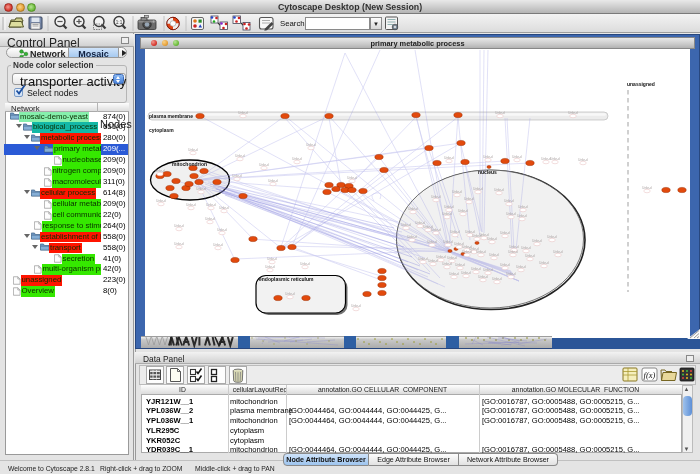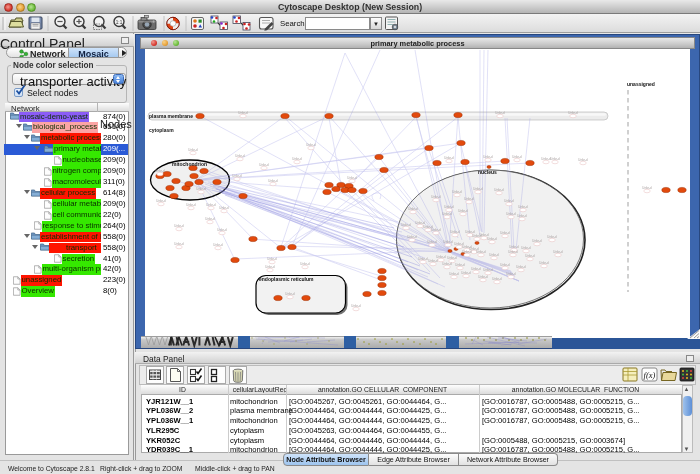--- a/index.html
+++ b/index.html
@@ -107,21 +107,21 @@
 <circle cx="395" cy="27" r="2.8" fill="#7a8a98" stroke="#444" stroke-width="0.7"></circle>
 <circle cx="395" cy="27" r="1.1" fill="#e8e8e8"></circle>
 </g>
 </svg>
 <div class="abs" style="left:280px;top:18.5px;font-size:7.8px;color:#111">Search:</div>
 <div class="abs" style="left:305px;top:16.5px;width:65px;height:13px;background:#fff;border:1px solid #8a8a8a"></div>
 <div class="abs" style="left:370px;top:16.5px;width:12px;height:13px;background:linear-gradient(#fdfdfd,#d6d6d6);border:1px solid #8a8a8a;font-size:6px;text-align:center;line-height:12px;color:#222">▼</div>
 
 <div class="abs" style="left:0;top:33px;width:134px;height:427px;background:#e4e4e4;border-right:1px solid #9a9a9a"></div>
 <div class="abs" style="left:0;top:34px;width:134px;height:13px;background:linear-gradient(#f2f2f2,#d2d2d2);border-bottom:1px solid #aaa"></div>
-<div class="abs" style="left:0;top:36px;font-size:14px;color:#222">Control Panel</div>
+<div class="abs" style="left:7px;top:36px;font-size:12px;color:#222">Control Panel</div>
 <div class="abs" style="left:121px;top:37px;width:8px;height:7px;border:1px solid #888;background:#eee"></div>
 
 <div class="abs" style="left:6px;top:47px;width:121px;height:11px;background:linear-gradient(#ffffff,#e3e3e3);border:1px solid #9a9a9a;border-radius:5.5px;overflow:hidden">
 <div class="abs" style="left:61px;top:0;width:51px;height:11px;background:linear-gradient(#cfe3fa,#9dc4ee);border-left:1px solid #9a9a9a;border-right:1px solid #9a9a9a"></div>
 <svg class="abs" style="left:12px;top:1px" width="10" height="10" viewBox="0 0 10 10">
       <line x1="2.5" y1="2.5" x2="7" y2="5" stroke="#2f9e2f" stroke-width="0.9"></line>
       <line x1="2.5" y1="8" x2="7" y2="5" stroke="#2f9e2f" stroke-width="0.9"></line>
       <circle cx="2.5" cy="2.5" r="1.8" fill="#35b135" stroke="#1d7a1d" stroke-width="0.5"></circle>
       <circle cx="7" cy="5" r="1.8" fill="#35b135" stroke="#1d7a1d" stroke-width="0.5"></circle>
       <circle cx="2.5" cy="8" r="1.8" fill="#35b135" stroke="#1d7a1d" stroke-width="0.5"></circle>
@@ -147,30 +147,30 @@
 <div class="abs" style="left:5px;top:103px;width:124px;height:352px;background:#fff;border:1px solid #9a9a9a"></div>
 <div class="abs" style="left:5px;top:103px;width:124px;height:9px;background:linear-gradient(#fdfdfd,#dddddd);border-bottom:1px solid #aaa"></div>
 <div class="abs" style="left:11px;top:103.5px;font-size:7.8px;color:#222">Network</div>
 <div class="abs" style="left:100px;top:118px;font-size:11px;color:#222">Nodes</div>
 <div class="abs" style="left:97px;top:103px;width:1px;height:9px;background:#b5b5b5"></div>
 <div style="position:absolute;left:4px;top:111.5px;width:124px;height:10.9px;font-size:7.8px;line-height:10.9px;white-space:nowrap;overflow:hidden">
     <span style="position:absolute;left:6px;top:0.8px"><svg width="9.5" height="8" viewBox="0 0 11 9">
         <path d="M0.5 2 L0.5 8 L10.5 8 L10.5 2.8 L5 2.8 L4 1 L0.5 1 Z" fill="#6f98c4" stroke="#3e6286" stroke-width="0.8"></path>
         <path d="M0.5 3.6 L10.5 3.6 L10.5 8 L0.5 8 Z" fill="#85aed6" stroke="#3e6286" stroke-width="0.6"></path>
       </svg></span>
-    <span style="position:absolute;left:15px;top:0;background:#8b5cf6;color:#0a2e00;padding:0 1px;height:10.9px;max-width:82px;overflow:hidden;display:inline-block">mosaic-demo-yeast</span>
+    <span style="position:absolute;left:15px;top:0;background:#86efac;color:#0a2e00;padding:0 1px;height:10.9px;max-width:82px;overflow:hidden;display:inline-block">mosaic-demo-yeast</span>
     <span style="position:absolute;left:99px;top:0;color:#000">874(0)</span>
   </div>
 <div style="position:absolute;left:4px;top:122.4px;width:124px;height:10.9px;font-size:7.8px;line-height:10.9px;white-space:nowrap;overflow:hidden">
     <span style="position:absolute;left:12px;top:0px"><span style="display:inline-block;width:0;height:0;border-left:3.5px solid transparent;border-right:3.5px solid transparent;border-top:4.5px solid #666;margin-bottom:1px"></span></span>
     <span style="position:absolute;left:19px;top:0.8px"><svg width="9.5" height="8" viewBox="0 0 11 9">
         <path d="M0.5 2 L0.5 8 L10.5 8 L10.5 2.8 L5 2.8 L4 1 L0.5 1 Z" fill="#6f98c4" stroke="#3e6286" stroke-width="0.8"></path>
         <path d="M0.5 3.6 L10.5 3.6 L10.5 8 L0.5 8 Z" fill="#85aed6" stroke="#3e6286" stroke-width="0.6"></path>
       </svg></span>
-    <span style="position:absolute;left:28px;top:0;background:#fca5a5;color:#0a2e00;padding:0 1px;height:10.9px;max-width:69px;overflow:hidden;display:inline-block">biological_process</span>
+    <span style="position:absolute;left:28px;top:0;background:#14b8a6;color:#0a2e00;padding:0 1px;height:10.9px;max-width:69px;overflow:hidden;display:inline-block">biological_process</span>
     <span style="position:absolute;left:99px;top:0;color:#000">651(0)</span>
   </div>
 <div style="position:absolute;left:4px;top:133.3px;width:124px;height:10.9px;font-size:7.8px;line-height:10.9px;white-space:nowrap;overflow:hidden">
     <span style="position:absolute;left:20px;top:0px"><span style="display:inline-block;width:0;height:0;border-left:3.5px solid transparent;border-right:3.5px solid transparent;border-top:4.5px solid #666;margin-bottom:1px"></span></span>
     <span style="position:absolute;left:27px;top:0.8px"><svg width="9.5" height="8" viewBox="0 0 11 9">
         <path d="M0.5 2 L0.5 8 L10.5 8 L10.5 2.8 L5 2.8 L4 1 L0.5 1 Z" fill="#6f98c4" stroke="#3e6286" stroke-width="0.8"></path>
         <path d="M0.5 3.6 L10.5 3.6 L10.5 8 L0.5 8 Z" fill="#85aed6" stroke="#3e6286" stroke-width="0.6"></path>
       </svg></span>
     <span style="position:absolute;left:36px;top:0;background:#ff1400;color:#0a2e00;padding:0 1px;height:10.9px;max-width:61px;overflow:hidden;display:inline-block">metabolic process</span>
     <span style="position:absolute;left:99px;top:0;color:#000">280(0)</span>
@@ -249,21 +249,21 @@
       </svg></span>
     <span style="position:absolute;left:36px;top:0;background:#ff1400;color:#0a2e00;padding:0 1px;height:10.9px;max-width:61px;overflow:hidden;display:inline-block">establishment of lo</span>
     <span style="position:absolute;left:99px;top:0;color:#000">558(0)</span>
   </div>
 <div style="position:absolute;left:4px;top:242.5px;width:124px;height:10.9px;font-size:7.8px;line-height:10.9px;white-space:nowrap;overflow:hidden">
     <span style="position:absolute;left:28px;top:0px"><span style="display:inline-block;width:0;height:0;border-left:3.5px solid transparent;border-right:3.5px solid transparent;border-top:4.5px solid #666;margin-bottom:1px"></span></span>
     <span style="position:absolute;left:36px;top:0.8px"><svg width="9.5" height="8" viewBox="0 0 11 9">
         <path d="M0.5 2 L0.5 8 L10.5 8 L10.5 2.8 L5 2.8 L4 1 L0.5 1 Z" fill="#6f98c4" stroke="#3e6286" stroke-width="0.8"></path>
         <path d="M0.5 3.6 L10.5 3.6 L10.5 8 L0.5 8 Z" fill="#85aed6" stroke="#3e6286" stroke-width="0.6"></path>
       </svg></span>
-    <span style="position:absolute;left:45px;top:0;background:#ff1400;color:#0a2e00;padding:0 17px;height:10.9px;max-width:52px;overflow:hidden;display:inline-block">transport</span>
+    <span style="position:absolute;left:45px;top:0;background:#ff1400;color:#0a2e00;padding:0 1px;height:10.9px;max-width:52px;overflow:hidden;display:inline-block">transport</span>
     <span style="position:absolute;left:99px;top:0;color:#000">558(0)</span>
   </div>
 <div style="position:absolute;left:4px;top:253.5px;width:124px;height:10.9px;font-size:7.8px;line-height:10.9px;white-space:nowrap;overflow:hidden">
     <span style="position:absolute;left:50px;top:0.8px"><svg width="7.5" height="9" viewBox="0 0 9 10">
         <path d="M0.5 0.5 L5.8 0.5 L8.5 3.2 L8.5 9.5 L0.5 9.5 Z" fill="#fdfdfd" stroke="#9a9a9a" stroke-width="0.9"></path>
         <path d="M5.8 0.5 L5.8 3.2 L8.5 3.2" fill="none" stroke="#9a9a9a" stroke-width="0.9"></path>
       </svg></span>
     <span style="position:absolute;left:57.5px;top:0;background:#35e800;color:#0a2e00;padding:0 1px;height:10.9px;max-width:39.5px;overflow:hidden;display:inline-block">secretion</span>
     <span style="position:absolute;left:99px;top:0;color:#000">41(0)</span>
   </div>
@@ -802,45 +802,41 @@
 <span style="position:absolute;left:88px;width:57px;overflow:hidden;text-align:right;display:inline-block;white-space:nowrap">_cellularLayoutRegion</span>
 <span style="position:absolute;left:145px;width:193px;text-align:center;display:inline-block;white-space:nowrap;overflow:hidden">annotation.GO CELLULAR_COMPONENT</span>
 <span style="position:absolute;left:338px;width:193px;text-align:center;display:inline-block;white-space:nowrap;overflow:hidden">annotation.GO MOLECULAR_FUNCTION</span>
 </div>
 <div class="abs" style="left:228px;top:385px;width:1px;height:68px;background:#ccc"></div>
 <div class="abs" style="left:286px;top:385px;width:1px;height:68px;background:#ccc"></div>
 <div class="abs" style="left:479px;top:385px;width:1px;height:68px;background:#ccc"></div>
 <div style="position:absolute;left:141px;top:396.5px;width:541px;height:9.75px;font-size:7.6px;line-height:9.7px;white-space:nowrap">
 <span style="position:absolute;left:5px;font-weight:bold">YJR121W__1</span>
 <span style="position:absolute;left:89px">mitochondrion</span>
-<span style="position:absolute;left:148px">[GO:0045267, GO:0045261, GO:0044464, G...</span>
 <span style="position:absolute;left:341px">[GO:0016787, GO:0005488, GO:0005215, G...</span>
 </div>
 <div style="position:absolute;left:141px;top:406.2px;width:556px;height:9.75px;font-size:7.6px;line-height:9.7px;white-space:nowrap">
 <span style="position:absolute;left:5px;font-weight:bold">YPL036W__2</span>
 <span style="position:absolute;left:89px">plasma membrane</span>
 <span style="position:absolute;left:148px">[GO:0044464, GO:0044444, GO:0044425, G...</span>
 <span style="position:absolute;left:341px">[GO:0016787, GO:0005488, GO:0005215, G...</span>
 </div>
 <div style="position:absolute;left:141px;top:416.0px;width:541px;height:9.75px;font-size:7.6px;line-height:9.7px;white-space:nowrap">
 <span style="position:absolute;left:5px;font-weight:bold">YPL036W__1</span>
 <span style="position:absolute;left:89px">mitochondrion</span>
 <span style="position:absolute;left:148px">[GO:0044464, GO:0044444, GO:0044425, G...</span>
 <span style="position:absolute;left:341px">[GO:0016787, GO:0005488, GO:0005215, G...</span>
 </div>
 <div style="position:absolute;left:141px;top:425.8px;width:541px;height:9.75px;font-size:7.6px;line-height:9.7px;white-space:nowrap">
 <span style="position:absolute;left:5px;font-weight:bold">YLR295C</span>
 <span style="position:absolute;left:89px">cytoplasm</span>
-<span style="position:absolute;left:148px">[GO:0045263, GO:0044464, GO:0044455, G...</span>
 </div>
 <div style="position:absolute;left:141px;top:435.5px;width:541px;height:9.75px;font-size:7.6px;line-height:9.7px;white-space:nowrap">
 <span style="position:absolute;left:5px;font-weight:bold">YKR052C</span>
 <span style="position:absolute;left:89px">cytoplasm</span>
-<span style="position:absolute;left:148px">[GO:0044464, GO:0044446, GO:0044444, G...</span>
-<span style="position:absolute;left:341px">[GO:0005488, GO:0005215, GO:0003674]</span>
 </div>
 <div style="position:absolute;left:141px;top:445.2px;width:541px;height:9.75px;font-size:7.6px;line-height:9.7px;white-space:nowrap">
 <span style="position:absolute;left:5px;font-weight:bold">YDR039C__1</span>
 <span style="position:absolute;left:89px">mitochondrion</span>
 <span style="position:absolute;left:148px">[GO:0044464, GO:0044444, GO:0044425, G...</span>
 <span style="position:absolute;left:341px">[GO:0016787, GO:0005488, GO:0005215, G...</span>
 </div>
 
 <div class="abs" style="left:682px;top:385px;width:11px;height:68px;background:#f0f0f0;border:1px solid #bbb"></div>
 <div class="abs" style="left:683px;top:396px;width:9px;height:20px;background:linear-gradient(90deg,#9fc2ec,#5d8fd6);border-radius:4px"></div>

